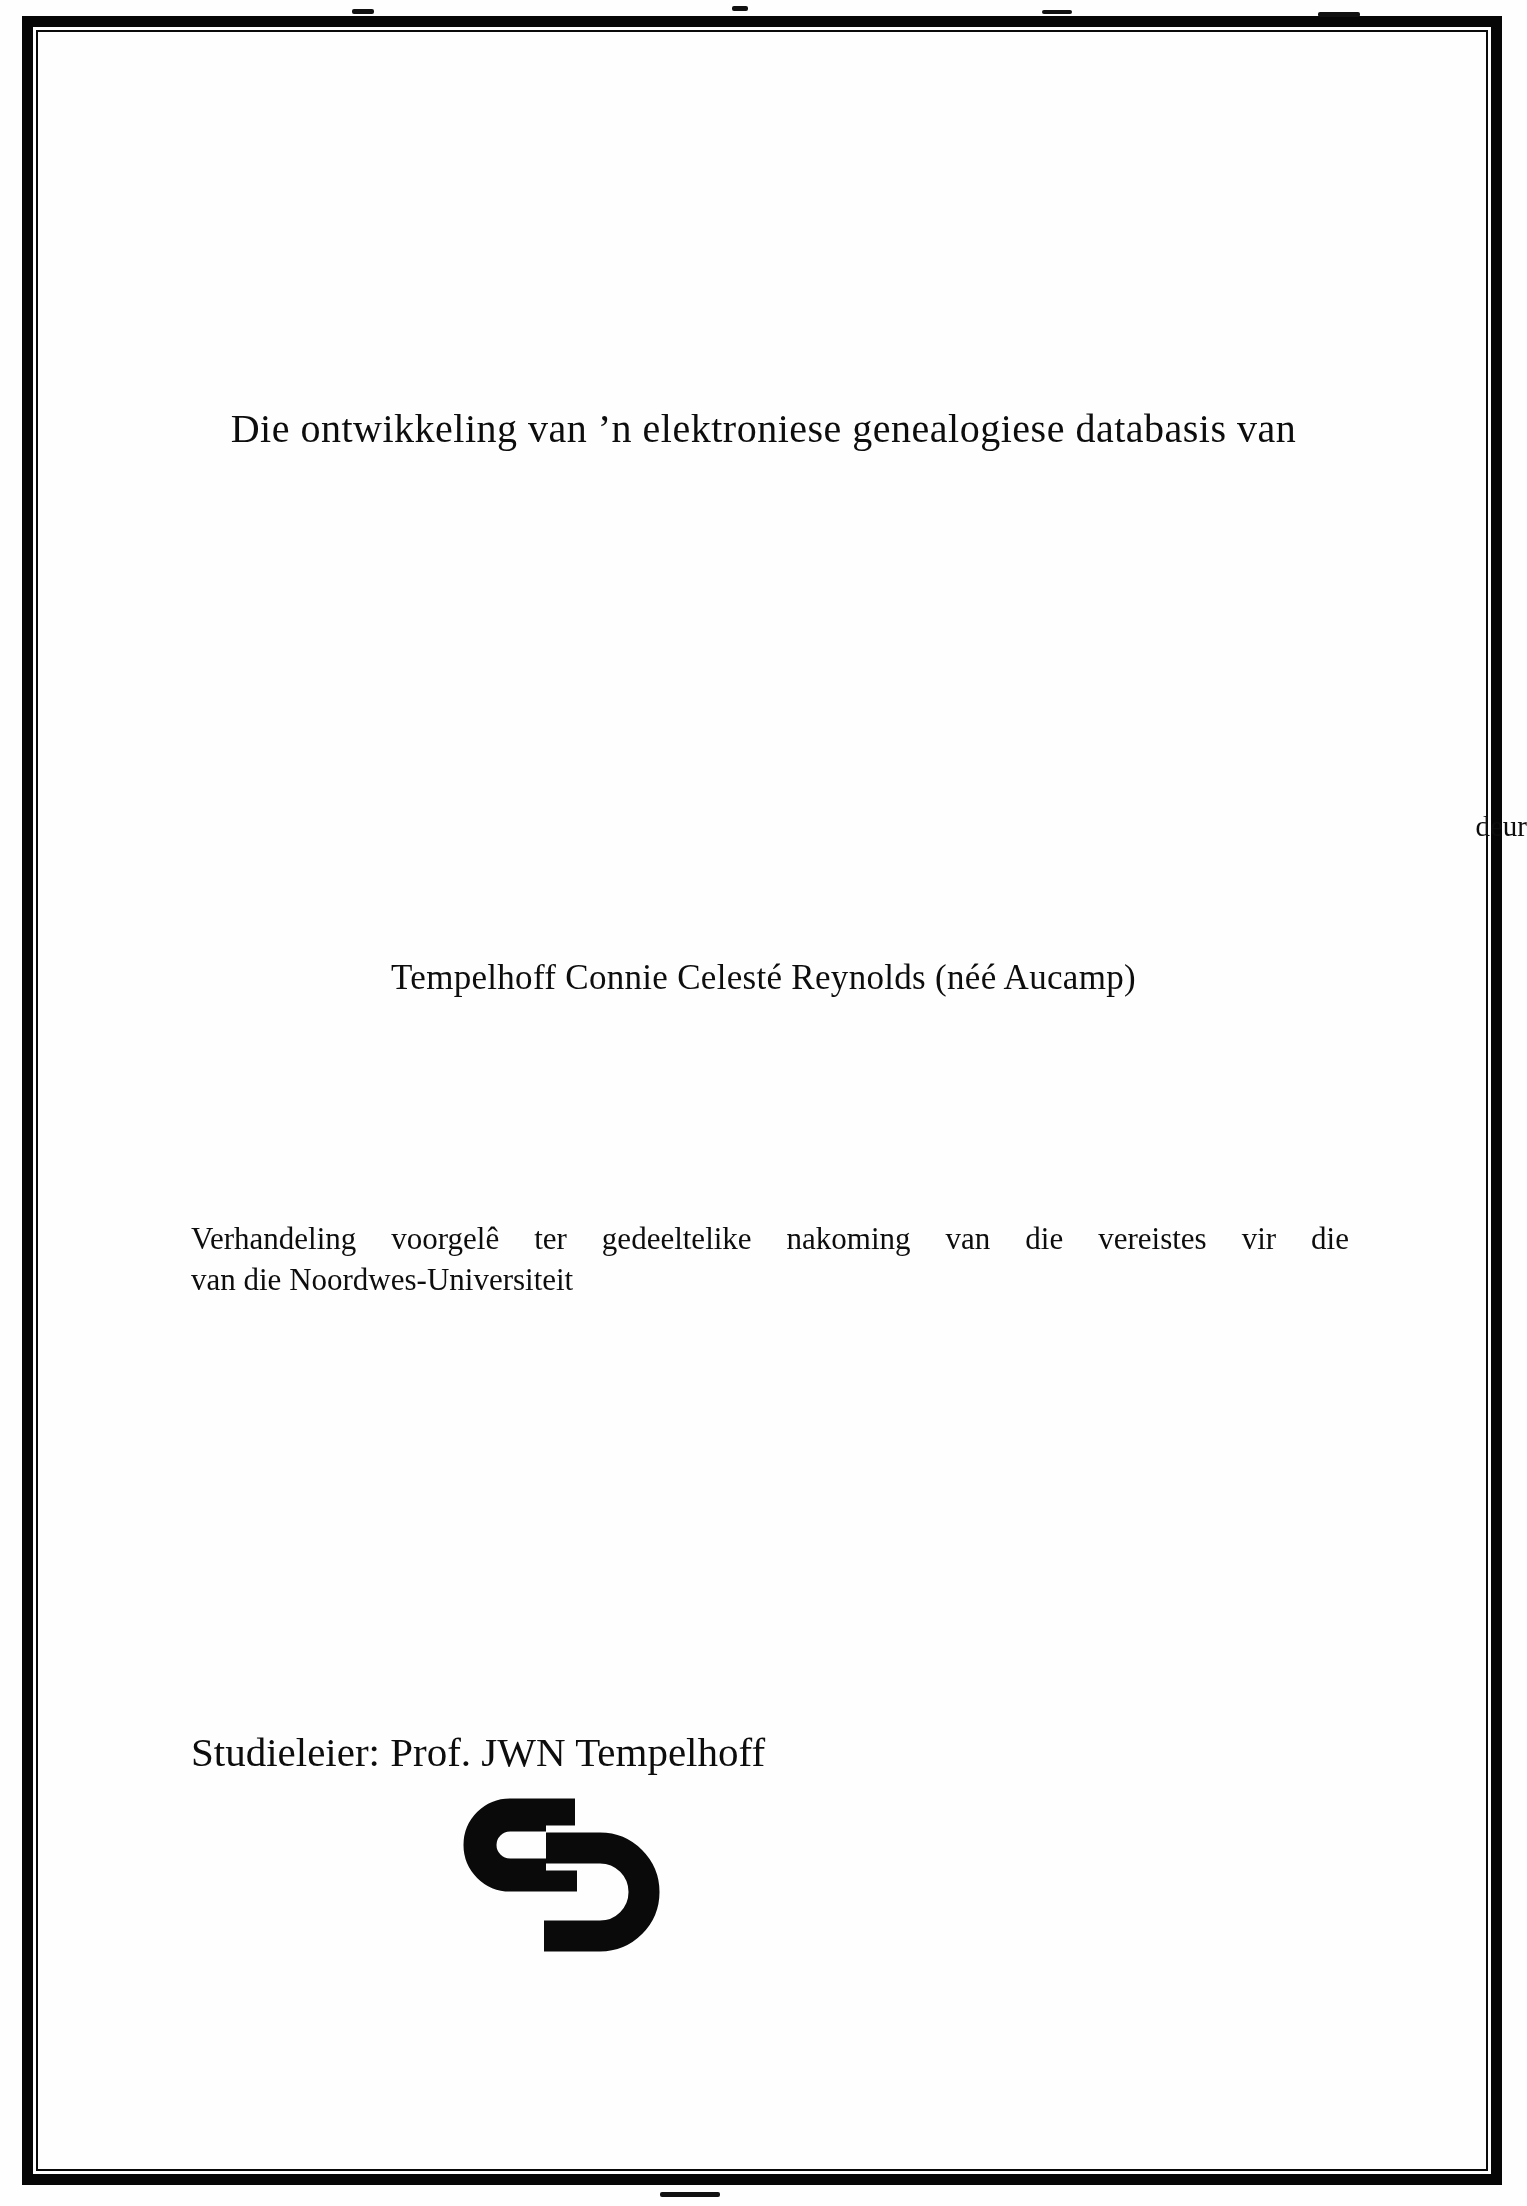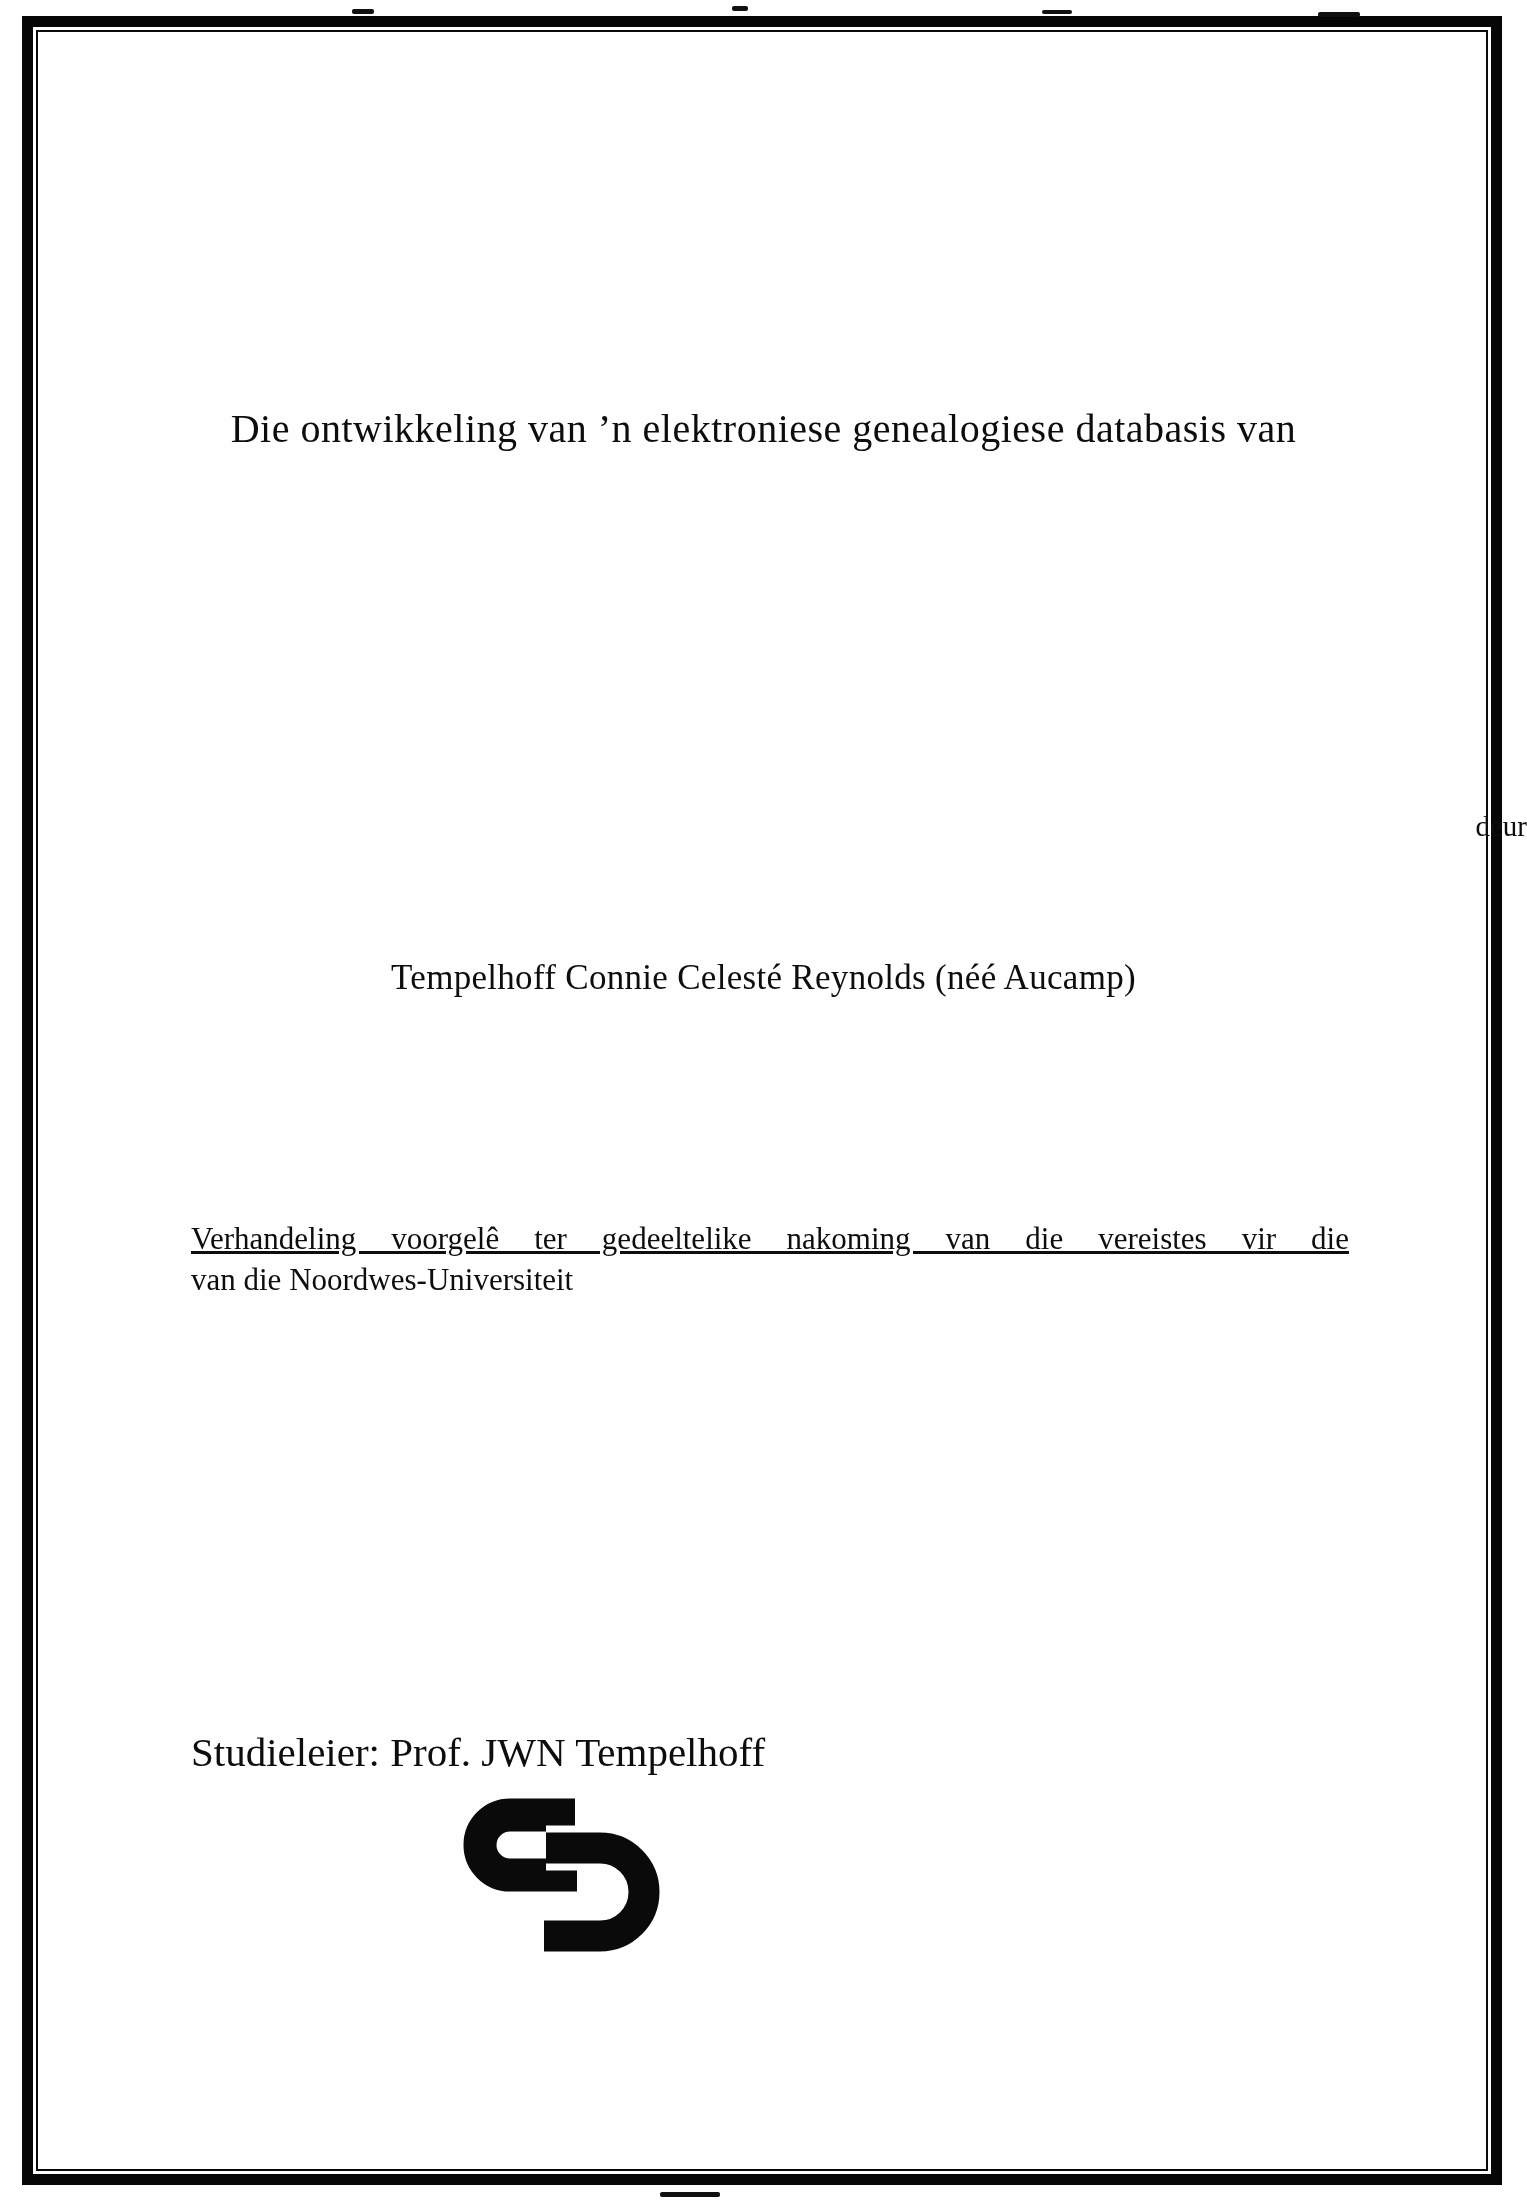--- a/index.html
+++ b/index.html
@@ -78,21 +78,20 @@
     left: 191px;
     top: 1218px;
     width: 1158px;
     font-size: 31px;
     line-height: 41px;
   }
   .stmt-line { display: block; }
   .stmt-justify {
     text-align: justify;
     text-align-last: justify;
-    text-decoration: underline;
   }
   .stmt-italic { font-style: italic; }
   .supervisor-block {
     position: absolute;
     left: 191px;
     top: 1730px;
     font-size: 41px;
     line-height: 45px;
   }
   

